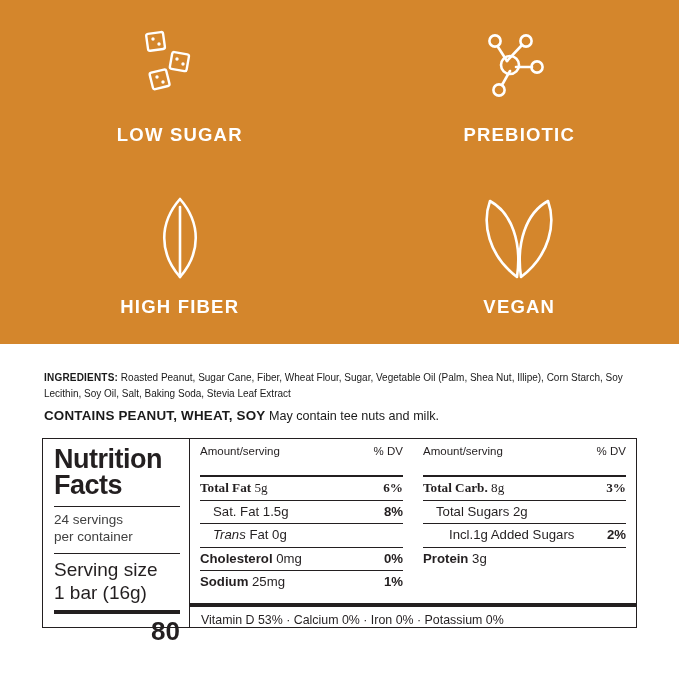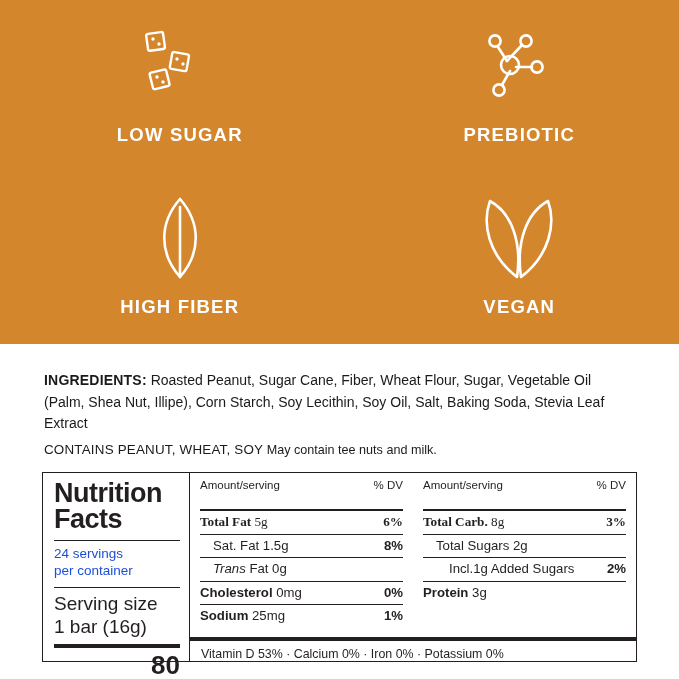--- a/index.html
+++ b/index.html
@@ -52,35 +52,35 @@
     font-weight: bold;
     letter-spacing: 1.2px;
   }
 
   
   .ingredients {
     padding: 26px 44px 0 44px;
     box-sizing: border-box;
   }
   .ing-line {
-    font-size: 14px;
+    font-size: 10px;
     line-height: 1.55;
     color: #1a1a1a;
   }
   .ing-head {
     font-weight: bold;
     letter-spacing: 0.2px;
   }
   .contains-line {
     margin-top: 7px;
     font-size: 12.6px;
     color: #1a1a1a;
   }
   .contains-head {
-    font-weight: normal;
+    font-weight: bold;
     font-size: 13.4px;
     letter-spacing: 0.2px;
     margin-top: 11px;
   }
 
   
   .nutrition {
     margin: 15px 42px 0 42px;
     border: 1.6px solid #231f20;
     display: flex;
@@ -106,21 +106,21 @@
     border-top: 1px solid #231f20;
     margin: 8px 0 5px 0;
   }
   .nf-rule-med {
     border-top: 4px solid #231f20;
     margin: 6px 0 4px 0;
   }
   .nf-servings {
     font-size: 13.5px;
     line-height: 1.22;
-    color: #1d4ed8;
+    color: #404040;
   }
   .nf-serving-size {
     font-size: 19px;
     font-weight: normal;
     line-height: 1.18;
     color: #231f20;
   }
   .nf-cal-row {
     display: flex;
     align-items: flex-end;

